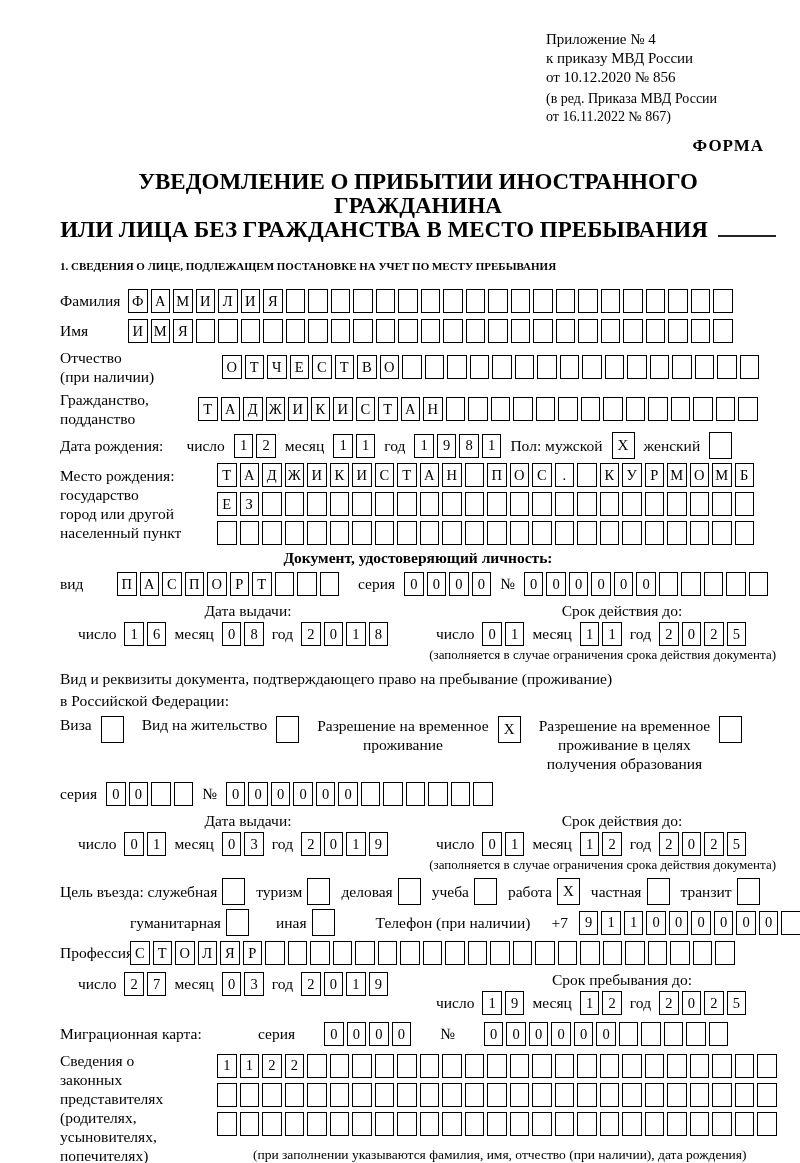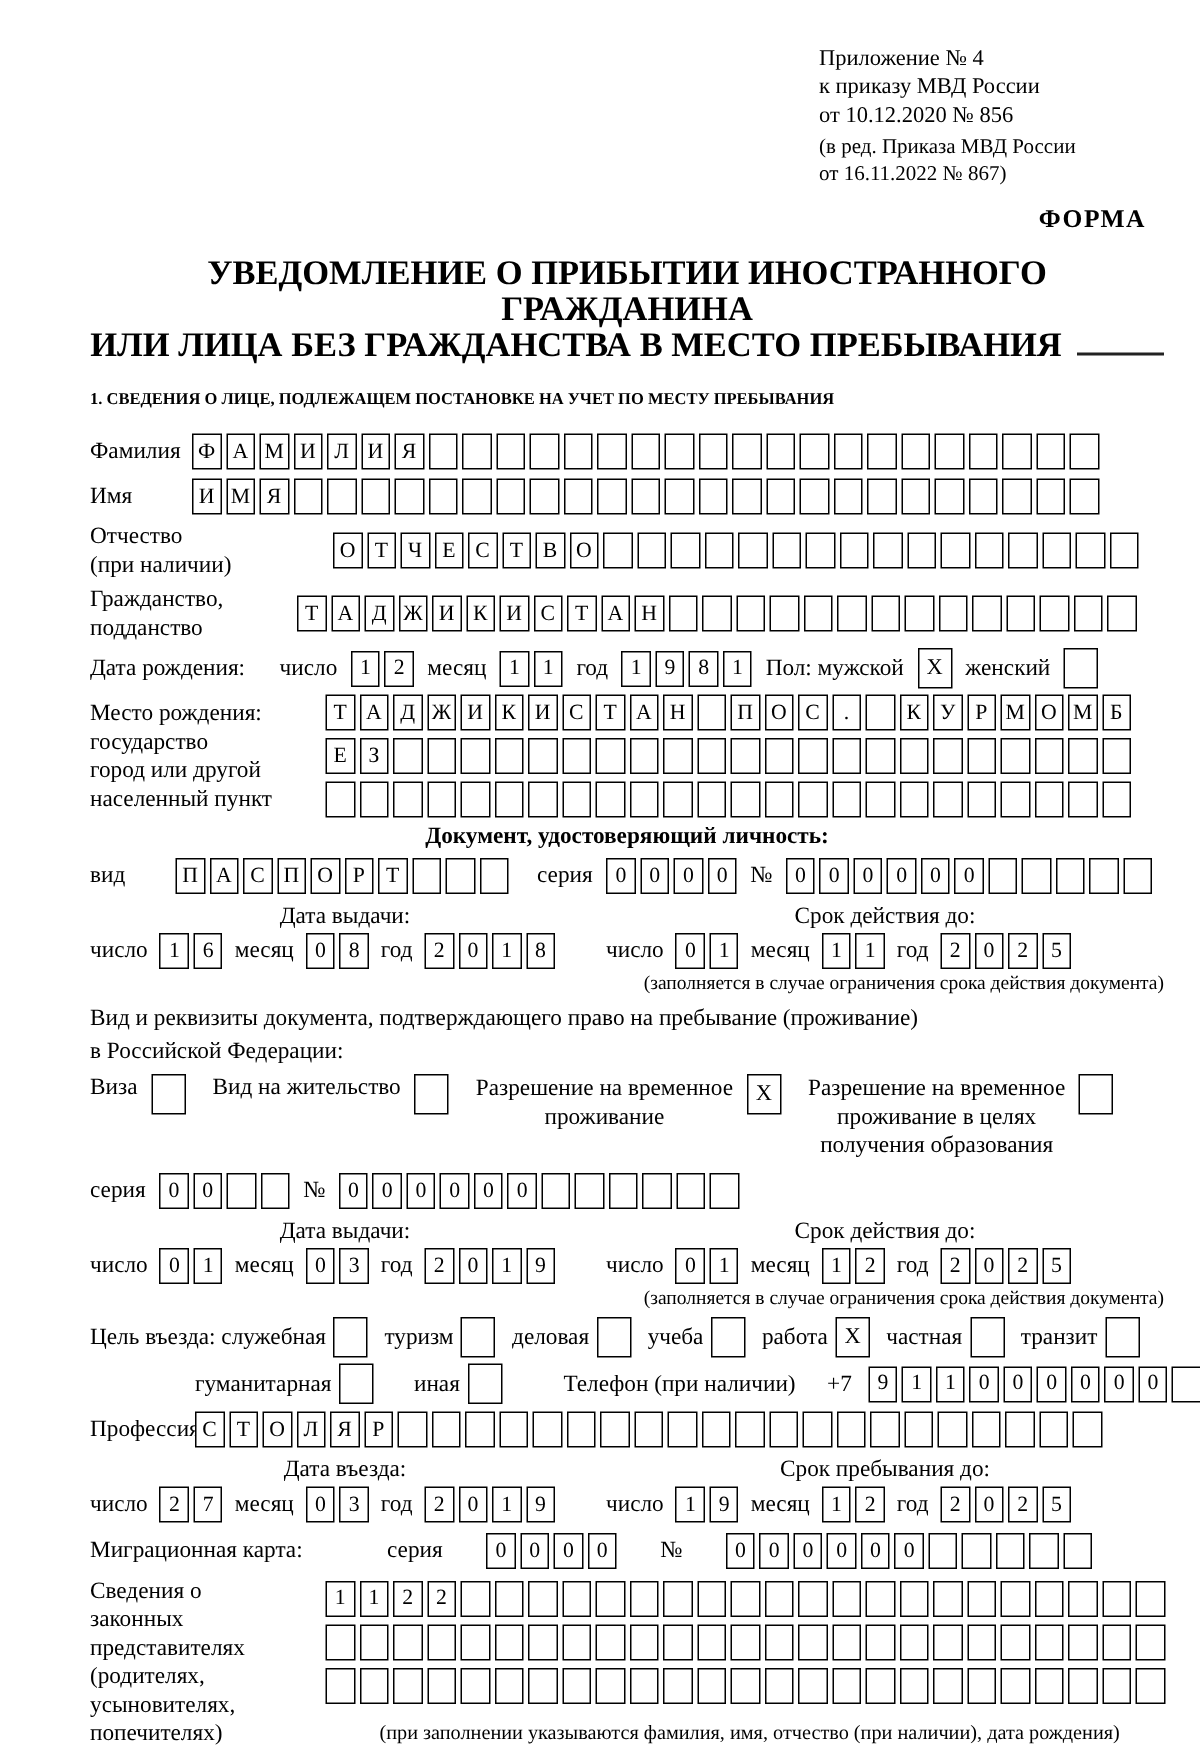--- a/index.html
+++ b/index.html
@@ -31,21 +31,21 @@
   .cells{display:inline-flex;gap:3px;flex:none;}
   .cell{width:17.5px;height:22px;border:1.7px solid #000;flex:none;
         display:inline-flex;align-items:center;justify-content:center;
         font-size:14.5px;background:#fff;}
   .box{width:21px;height:25px;border:1.7px solid #000;flex:none;
        display:inline-flex;align-items:center;justify-content:center;font-size:15px;background:#fff;}
 
   .gapped{column-gap:9px;}
   .center-bold{text-align:center;font-weight:bold;margin:2px 0 4px 0;}
   .dates{display:flex;justify-content:space-between;margin-top:2px;}
-  .dgroup{flex:none;}
+  .dgroup{flex:none;margin-left:18px;}
   .dg1{width:340px;}
   .dg2{width:372px;}
   .dcap{text-align:center;line-height:19px;}
   .dline{display:flex;align-items:center;column-gap:8px;margin-top:2px;}
   .note{text-align:right;font-size:13px;margin:1px 0 5px 0;line-height:16px;}
   .txt{line-height:22px;}
 
   .permit-row{display:flex;align-items:flex-start;column-gap:18px;margin:4px 0 8px 0;}
   .pitem{display:flex;align-items:flex-start;column-gap:9px;}
   .multi{display:flex;flex-direction:column;text-align:center;line-height:19px;}
@@ -603,21 +603,20 @@
           <span class="cell"></span>
           <span class="cell"></span>
           <span class="cell"></span>
           <span class="cell"></span>
           <span class="cell"></span>
         </span>
     </div>
 
     <div class="dates">
       <div class="dgroup dg1">
-        <div class="dcap">Дата въезда:</div>
         <div class="dline">
           <span class="lbl">число</span>
           <span class="cells">
               <span class="cell">2</span>
               <span class="cell">7</span>
             </span>
           <span class="lbl">месяц</span>
           <span class="cells">
               <span class="cell">0</span>
               <span class="cell">3</span>

